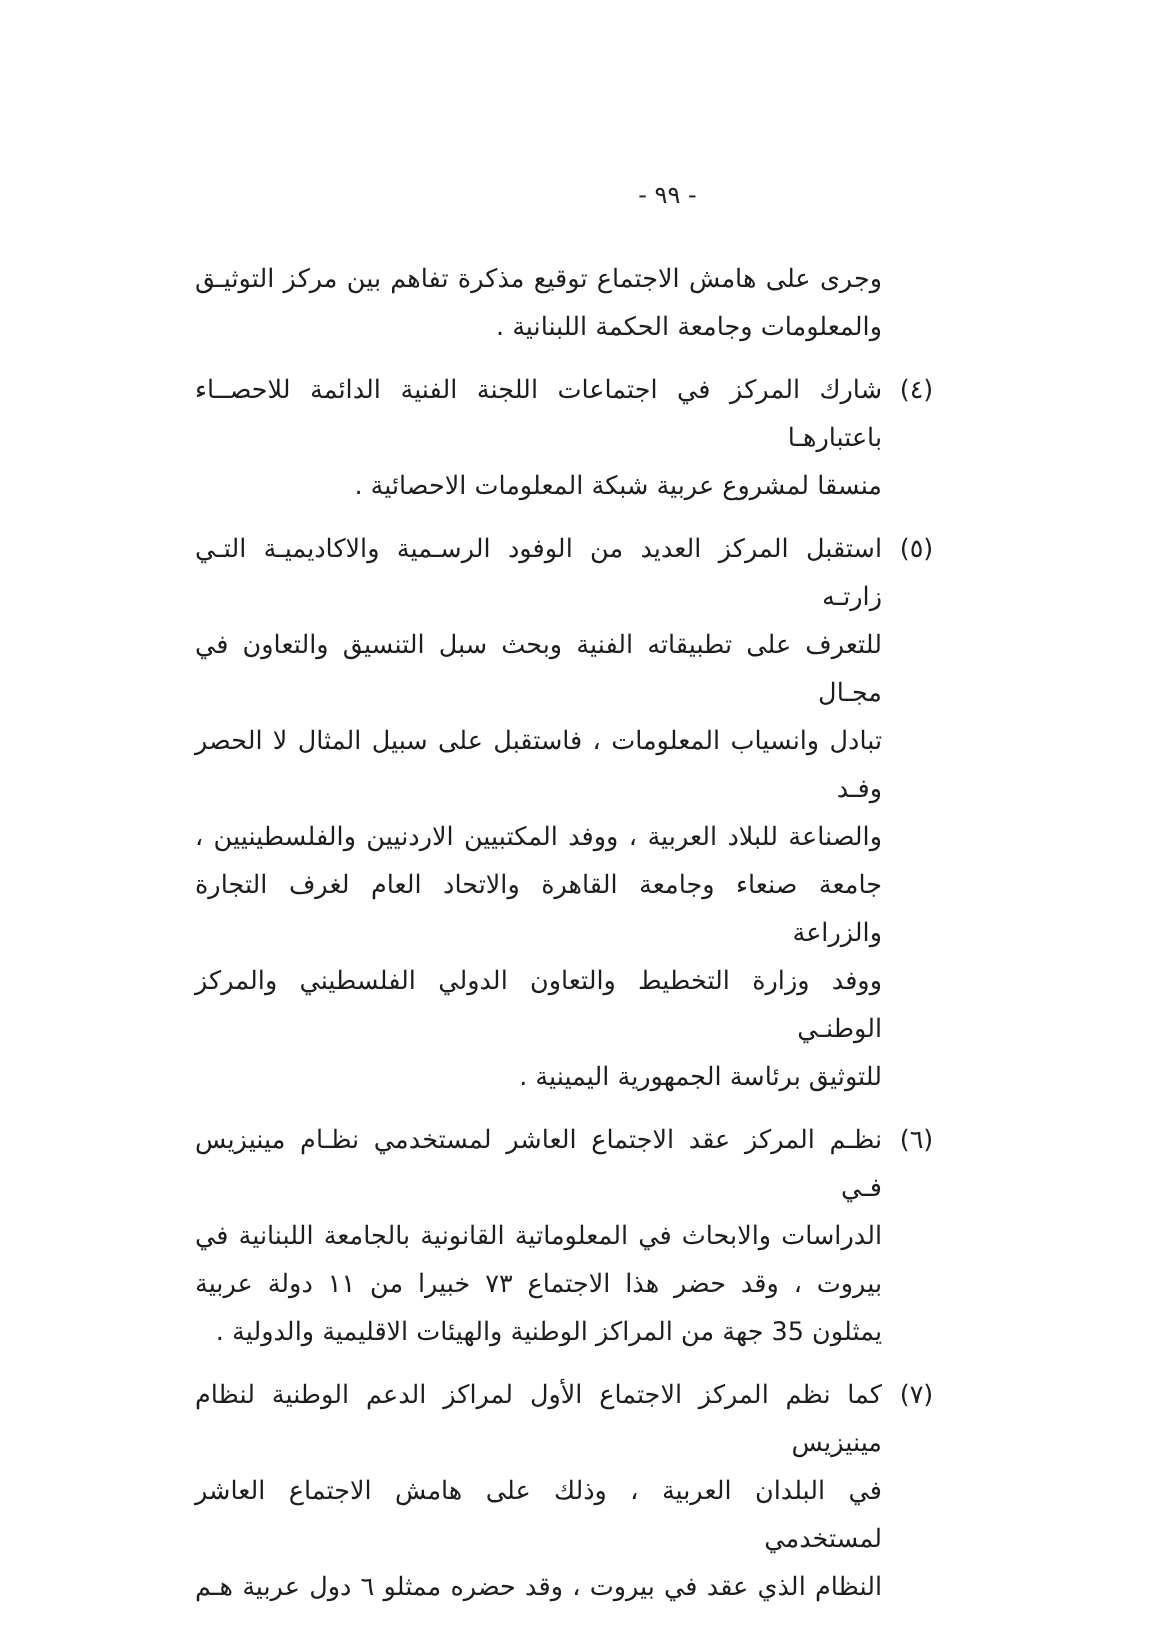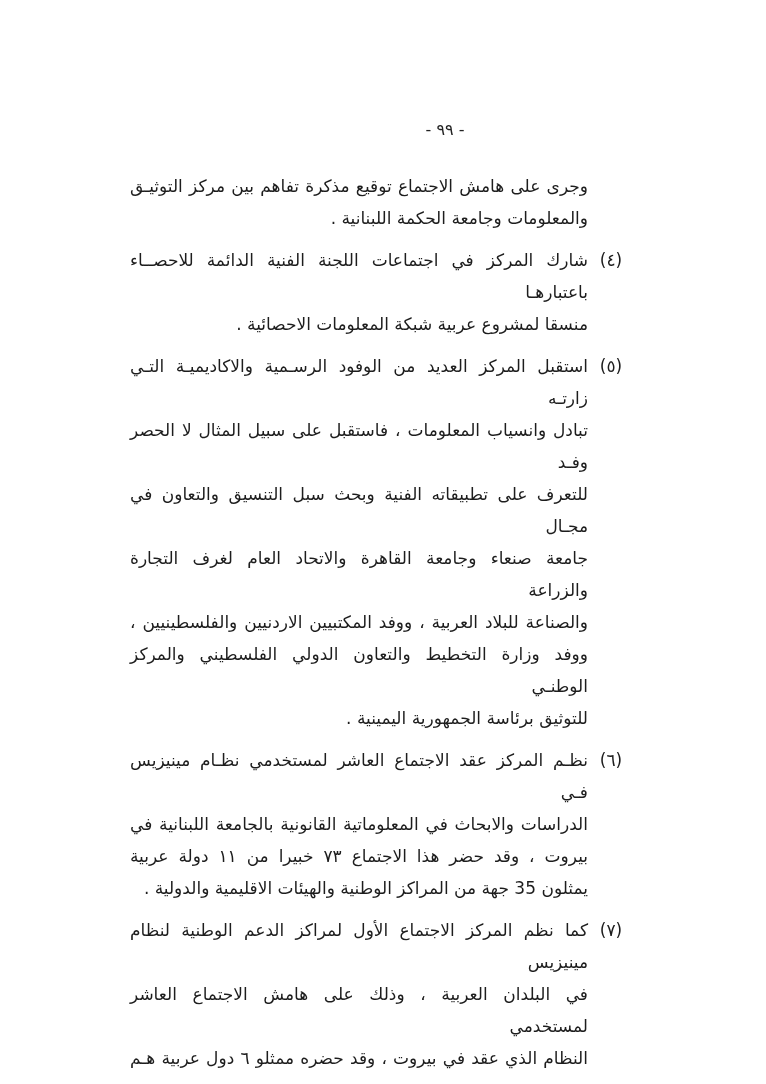--- a/index.html
+++ b/index.html
@@ -83,24 +83,24 @@
       <div class="pbody">
         <div class="line">شارك المركز في اجتماعات اللجنة الفنية الدائمة للاحصــاء باعتبارهـا</div>
         <div class="line end">منسقا لمشروع عربية شبكة المعلومات الاحصائية .</div>
       </div>
     </div>
 
     <div class="para">
       <div class="num">(٥)</div>
       <div class="pbody">
         <div class="line">استقبل المركز العديد من الوفود الرسـمية والاكاديميـة التـي زارتـه</div>
+        <div class="line">للتعرف على تطبيقاته الفنية وبحث سبل التنسيق والتعاون في مجـال</div>
         <div class="line">تبادل وانسياب المعلومات ، فاستقبل على سبيل المثال لا الحصر وفـد</div>
-        <div class="line">للتعرف على تطبيقاته الفنية وبحث سبل التنسيق والتعاون في مجـال</div>
+        <div class="line">والصناعة للبلاد العربية ، ووفد المكتبيين الاردنيين والفلسطينيين ،</div>
         <div class="line">جامعة صنعاء وجامعة القاهرة والاتحاد العام لغرف التجارة والزراعة</div>
-        <div class="line">والصناعة للبلاد العربية ، ووفد المكتبيين الاردنيين والفلسطينيين ،</div>
         <div class="line">ووفد وزارة التخطيط والتعاون الدولي الفلسطيني والمركز الوطنـي</div>
         <div class="line end">للتوثيق برئاسة الجمهورية اليمينية .</div>
       </div>
     </div>
 
     <div class="para">
       <div class="num">(٦)</div>
       <div class="pbody">
         <div class="line">نظـم المركز عقد الاجتماع العاشر لمستخدمي نظـام مينيزيس فـي</div>
         <div class="line">الدراسات والابحاث في المعلوماتية القانونية بالجامعة اللبنانية في</div>

